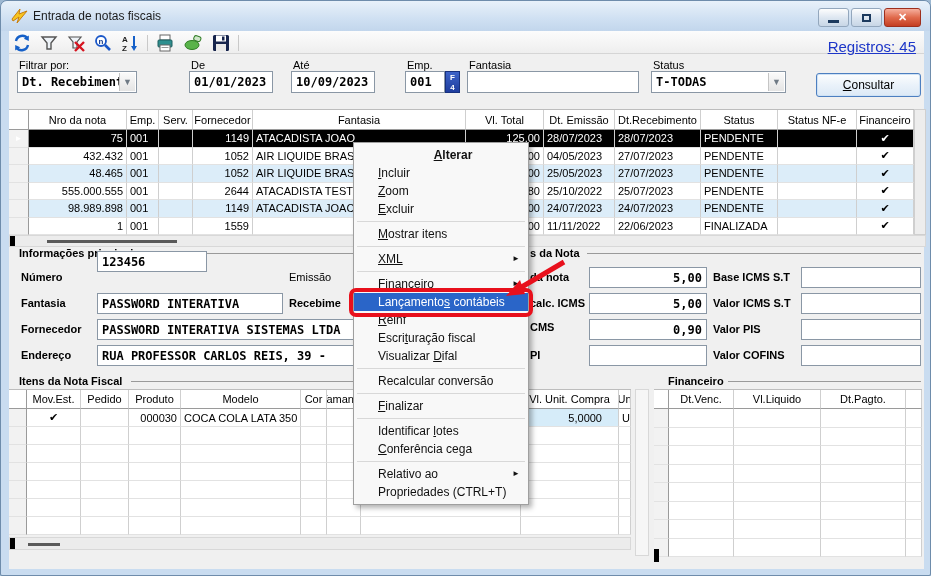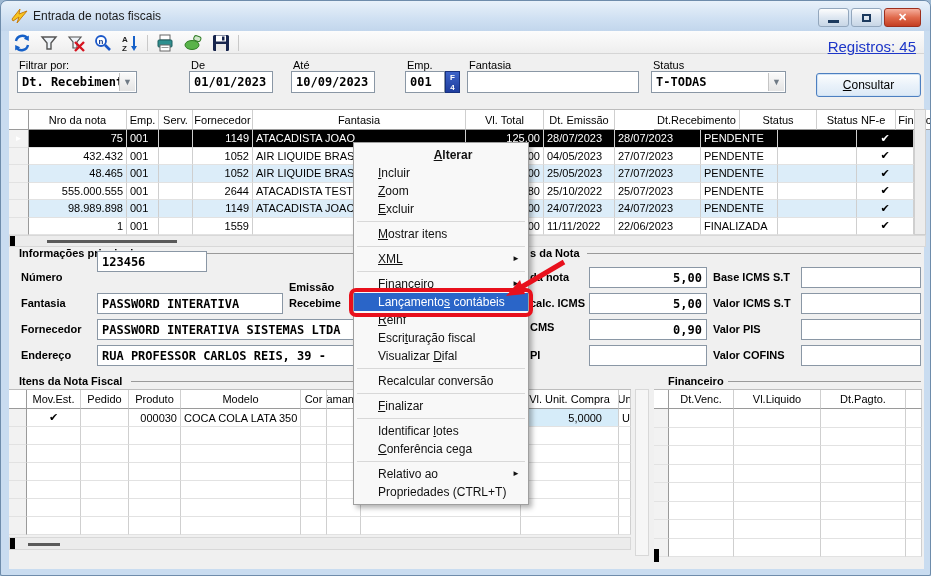--- a/index.html
+++ b/index.html
@@ -162,21 +162,21 @@
   <div id="main-grid" class="abs grid" style="left:8px;top:108px;width:905px;height:126px;border-top:1px solid #bdbdbd;">
       <div class="grow ghead" style="height: 20px; border-radius: 9px;">
         <div class="gcell selcell" style="flex: 0 0 20px;"></div>
         <div class="gcell" style="flex: 0 0 98px;">Nro da nota</div>
         <div class="gcell" style="flex: 0 0 32px;">Emp.</div>
         <div class="gcell" style="flex: 0 0 34px;">Serv.</div>
         <div class="gcell" style="flex: 0 0 60px;">Fornecedor</div>
         <div class="gcell" style="flex: 0 0 213px;">Fantasia</div>
         <div class="gcell" style="flex: 0 0 78px;">Vl. Total</div>
         <div class="gcell" style="flex: 0 0 71px;">Dt. Emissão</div>
-        <div class="gcell" style="flex: 0 0 86px; margin-left: 39px;">Dt.Recebimento</div>
+        <div class="gcell" style="flex: 0 0 86px;">Dt.Recebimento</div>
         <div class="gcell" style="flex: 0 0 77px;">Status</div>
         <div class="gcell" style="flex: 0 0 79px;">Status NF-e</div>
         <div class="gcell" style="flex: 0 0 57px;">Financeiro</div>
       </div>
       <div class="grow rowsel">
         <div class="gcell selcell" style="flex: 0 0 20px;">►</div>
         <div class="gcell al-r" style="flex: 0 0 98px;">75</div>
         <div class="gcell" style="flex: 0 0 32px;">001</div>
         <div class="gcell" style="flex: 0 0 34px;"></div>
         <div class="gcell al-r" style="flex: 0 0 60px;">1149</div>
@@ -276,21 +276,21 @@
     <span class="mono">PASSWORD INTERATIVA</span>
   </div>
   <div class="abs lbl" style="left:20px;top:322px;font-weight:bold">Fornecedor</div>
   <div class="abs field" style="left:96px;top:318px;width:262px;height:21px">
     <span class="mono">PASSWORD INTERATIVA SISTEMAS LTDA</span>
   </div>
   <div class="abs lbl" style="left:20px;top:348px;font-weight:bold">Endereço</div>
   <div class="abs field" style="left:96px;top:344px;width:262px;height:21px">
     <span class="mono">RUA PROFESSOR CARLOS REIS, 39 -</span>
   </div>
-  <div class="abs lbl" style="left:288px;top:280px;font-weight:bold">Emissão</div>
+  <div class="abs lbl" style="left:288px;top:270px;font-weight:normal">Emissão</div>
   <div class="abs lbl" style="left:288px;top:296px;font-weight:bold">Recebime</div>
 
   <div class="abs blbl" style="left:529px;top:246px">s da Nota</div>
   <div class="abs divline" style="left:586px;top:252px;width:334px"></div>
   <div id="nota-rows">
       <div class="abs lbl" style="left: 529px; top: 270px; font-weight: bold;">da nota</div>
       <div class="abs field num" style="left: 588px; top: 266px; width: 118px; height: 21px;">
         <span class="mono">5,00</span>
       </div>
       <div class="abs lbl" style="left: 712px; top: 270px; font-weight: bold;">Base ICMS S.T</div>

